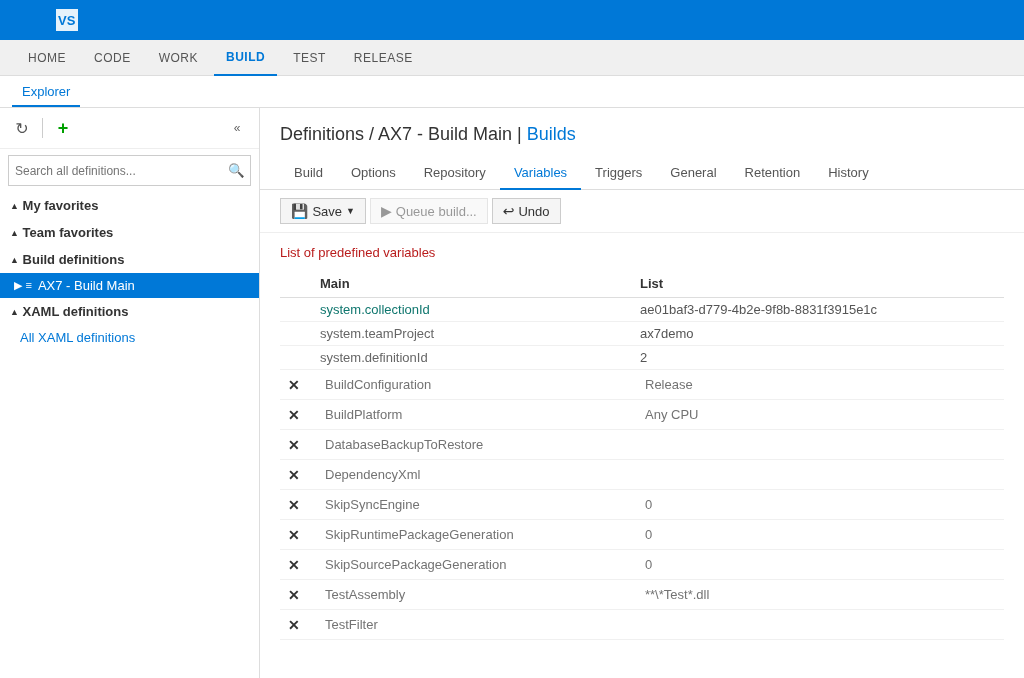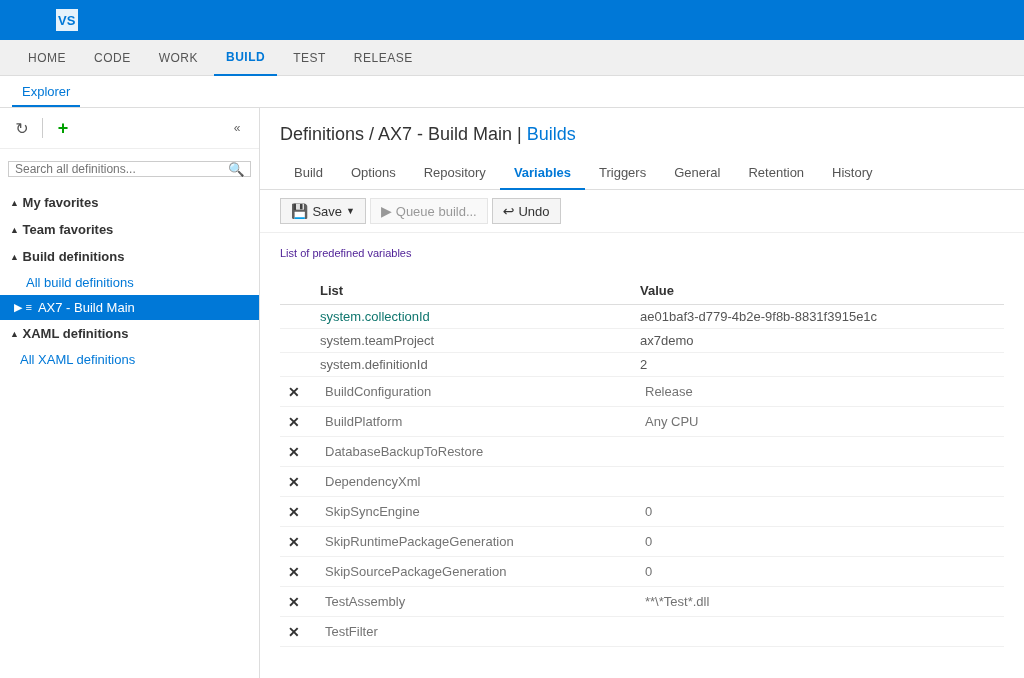--- a/index.html
+++ b/index.html
@@ -88,24 +88,24 @@
       border: none; background: none;
       cursor: pointer;
       display: flex; align-items: center; justify-content: center;
       color: #555;
       font-size: 16px;
     }
     .divider-v { width: 1px; height: 20px; background: #ccc; }
     .search-box {
       display: flex;
       align-items: center;
-      margin: 12px 8px;
+      margin: 6px 8px;
       border: 1px solid #ccc;
       background: #fff;
-      height: 16px;
+      height: 31px;
     }
     .search-input {
       border: none; outline: none;
       flex: 1;
       font-size: 12px;
       padding: 0 6px;
       color: #999;
     }
     .search-icon-btn {
       width: 26px; height: 26px;
@@ -176,21 +176,21 @@
       padding: 8px 14px;
       font-size: 13px;
       color: #555;
       cursor: pointer;
       border-bottom: 2px solid transparent;
       margin-bottom: -1px;
     }
     .tab-item.active {
       color: #0078d7;
       border-bottom: 2px solid #0078d7;
-      font-weight: 700;
+      font-weight: 400;
     }
 
     
     .content-toolbar {
       display: flex;
       align-items: center;
       padding: 8px 20px;
       gap: 4px;
       border-bottom: 1px solid #eee;
     }
@@ -208,25 +208,25 @@
     .toolbar-btn.disabled {
       opacity: 0.5;
       cursor: default;
     }
 
     
     .variables-section {
       padding: 12px 20px;
     }
     .predefined-link {
-      color: #4c1d95;
-      font-size: 11px;
+      color: #b91c1c;
+      font-size: 13px;
       text-decoration: none;
       display: inline-block;
-      margin-bottom: 18px;
+      margin-bottom: 10px;
       cursor: pointer;
     }
 
     .var-table {
       width: 100%;
       border-collapse: collapse;
       font-size: 13px;
     }
     .var-table th {
       text-align: left;
@@ -311,21 +311,20 @@
 
     <div class="sidebar-section-header">
       <span class="collapse-chevron">▲</span>&nbsp;
       <span>Team favorites</span>
     </div>
 
     <div class="sidebar-section-header">
       <span class="collapse-chevron">▲</span>&nbsp;
       <span>Build definitions</span>
     </div>
-    <div class="sidebar-item" style="padding-left:26px;">All build definitions</div>
     <div class="sidebar-item-with-icon active" style="padding-left:14px;">
       <span class="item-icon">▶ ≡</span>
       <span>AX7 - Build Main</span>
     </div>
 
     <div class="sidebar-section-header">
       <span class="collapse-chevron">▲</span>&nbsp;
       <span>XAML definitions</span>
     </div>
     <div class="sidebar-item" style="padding-left:20px;">All XAML definitions</div>
@@ -367,22 +366,22 @@
       </button>
     </div>
 
     <div class="variables-section">
       <a class="predefined-link">List of predefined variables</a>
 
       <table class="var-table">
         <thead>
           <tr>
             <th></th>
+            <th>Main</th>
             <th>List</th>
-            <th>Value</th>
           </tr>
         </thead>
         <tbody id="var-table-body">
         <tr class="readonly">
               <td></td>
               <td class="name-cell" style="color: #0f766e;">system.collectionId</td>
               <td style="color: rgb(85, 85, 85);">ae01baf3-d779-4b2e-9f8b-8831f3915e1c</td>
             </tr>
             <tr class="readonly">
               <td></td>

